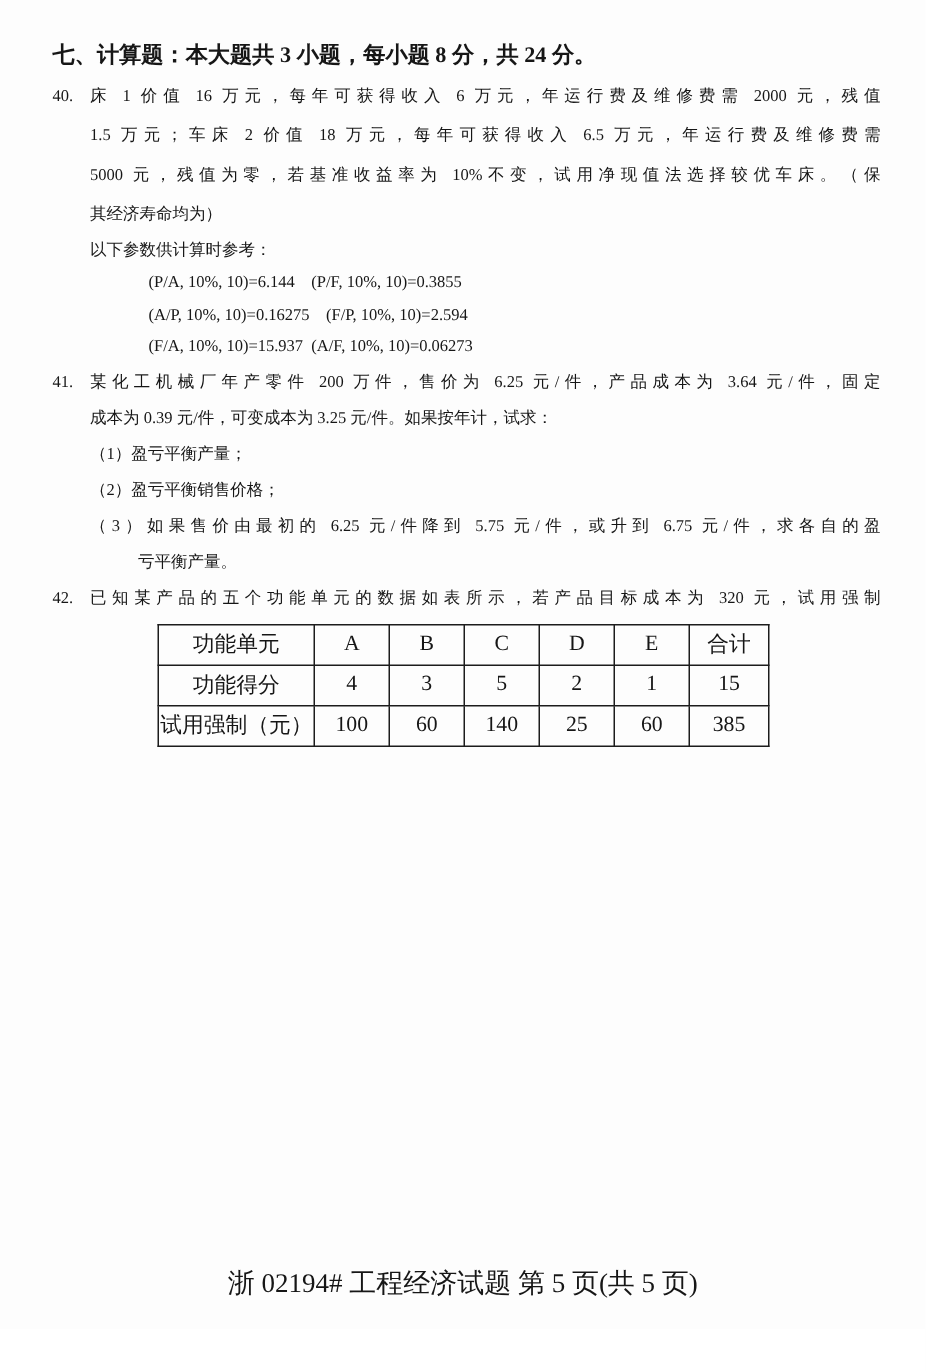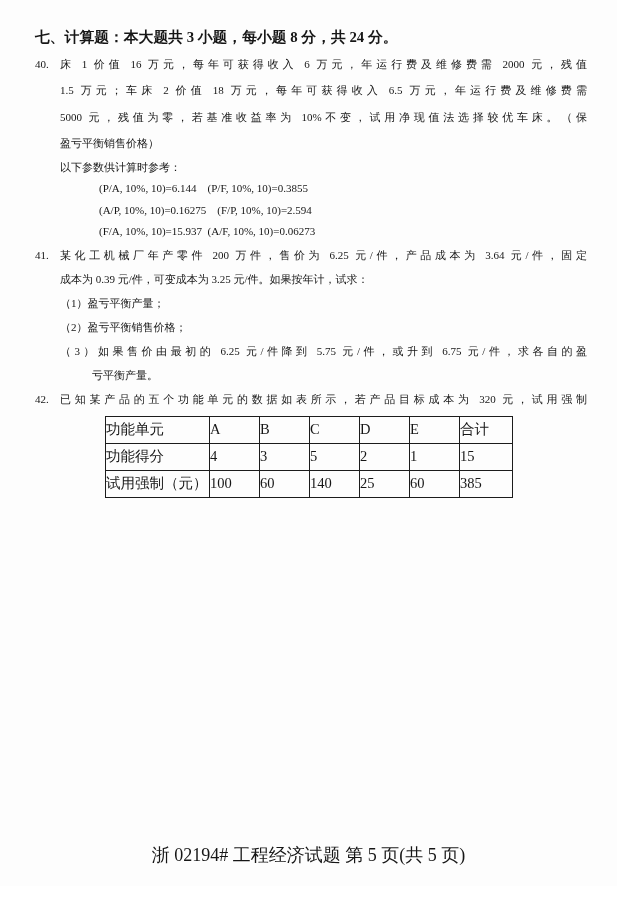--- a/index.html
+++ b/index.html
@@ -38,20 +38,21 @@
   table.data {
     border-collapse: collapse;
     table-layout: fixed;
     margin: 4px 0 0 70px;
     font-size: 14.5px;
   }
   table.data td {
     border: 1.4px solid #1c1c1c;
     height: 26px;
     padding: 0;
+    text-align: center;
     vertical-align: middle;
     white-space: nowrap;
   }
   col.c0 { width: 104px; }
   col.cn { width: 50px; }
   col.ct { width: 53px; }
   .footer {
     position: absolute;
     left: 0;
     right: 0;
@@ -69,21 +70,21 @@
   <div class="content">
 
     <div class="heading">七、计算题：本大题共 3 小题，每小题 8 分，共 24 分。</div>
 
     <div class="q q40">
       <div class="qnum">40.</div>
       <div class="qbody">
         <div class="ln just">床 1 价值 16 万元，每年可获得收入 6 万元，年运行费及维修费需 2000 元，残值</div>
         <div class="ln just">1.5 万元；车床 2 价值 18 万元，每年可获得收入 6.5 万元，年运行费及维修费需</div>
         <div class="ln just">5000 元，残值为零，若基准收益率为 10%不变，试用净现值法选择较优车床。（保</div>
-        <div class="ln">盈亏平衡销售价格）</div>
+        <div class="ln">其经济寿命均为）</div>
         <div class="ln note">以下参数供计算时参考：</div>
         <div class="ln param">(P/A, 10%, 10)=6.144    (P/F, 10%, 10)=0.3855</div>
         <div class="ln param">(A/P, 10%, 10)=0.16275    (F/P, 10%, 10)=2.594</div>
         <div class="ln param">(F/A, 10%, 10)=15.937  (A/F, 10%, 10)=0.06273</div>
       </div>
     </div>
 
     <div class="q q41">
       <div class="qnum">41.</div>
       <div class="qbody">

